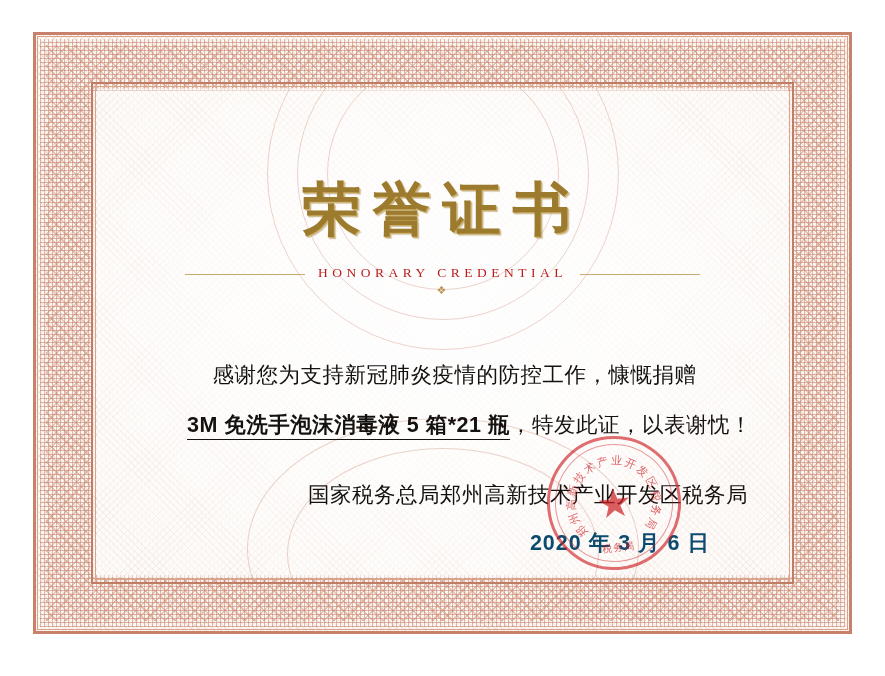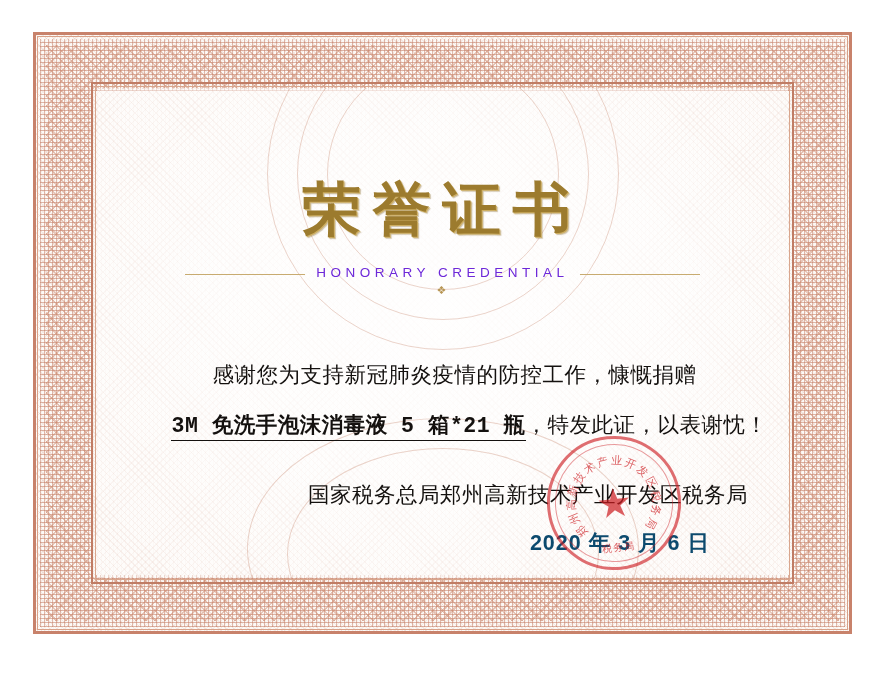--- a/index.html
+++ b/index.html
@@ -143,24 +143,24 @@
   }
 
   .subtitle-wrap {
     position: absolute;
     left: 0;
     right: 0;
     top: 175px;
     text-align: center;
   }
   .subtitle {
-    font-family: Liberation Sans, sans-serif;
+    font-family: Liberation Serif, serif;
     font-size: 13.5px;
     letter-spacing: 4.5px;
-    color: #6d28d9;
+    color: #b91c1c;
     display: inline-block;
   }
   .sub-rule {
     position: absolute;
     top: 186px;
     height: 1px;
     background: #c8ab70;
   }
   .sub-rule.left { left: 88px; width: 120px; }
   .sub-rule.right { right: 88px; width: 120px; }
@@ -183,21 +183,21 @@
     color: #14110f;
     border-bottom: 1.5px solid #14110f;
     padding-bottom: 3px;
     letter-spacing: 1px;
   }
 
   .body-line {
     position: absolute;
     left: 0;
     right: 0;
-    font-family: Liberation Mono, monospace;
+    font-family: Liberation Sans, sans-serif;
     font-size: 21.5px;
     color: #14110f;
     letter-spacing: 0.5px;
   }
   .body-line.l1 {
     top: 272px;
     text-align: center;
     padding-left: 24px;
   }
   .body-line.l2 {

